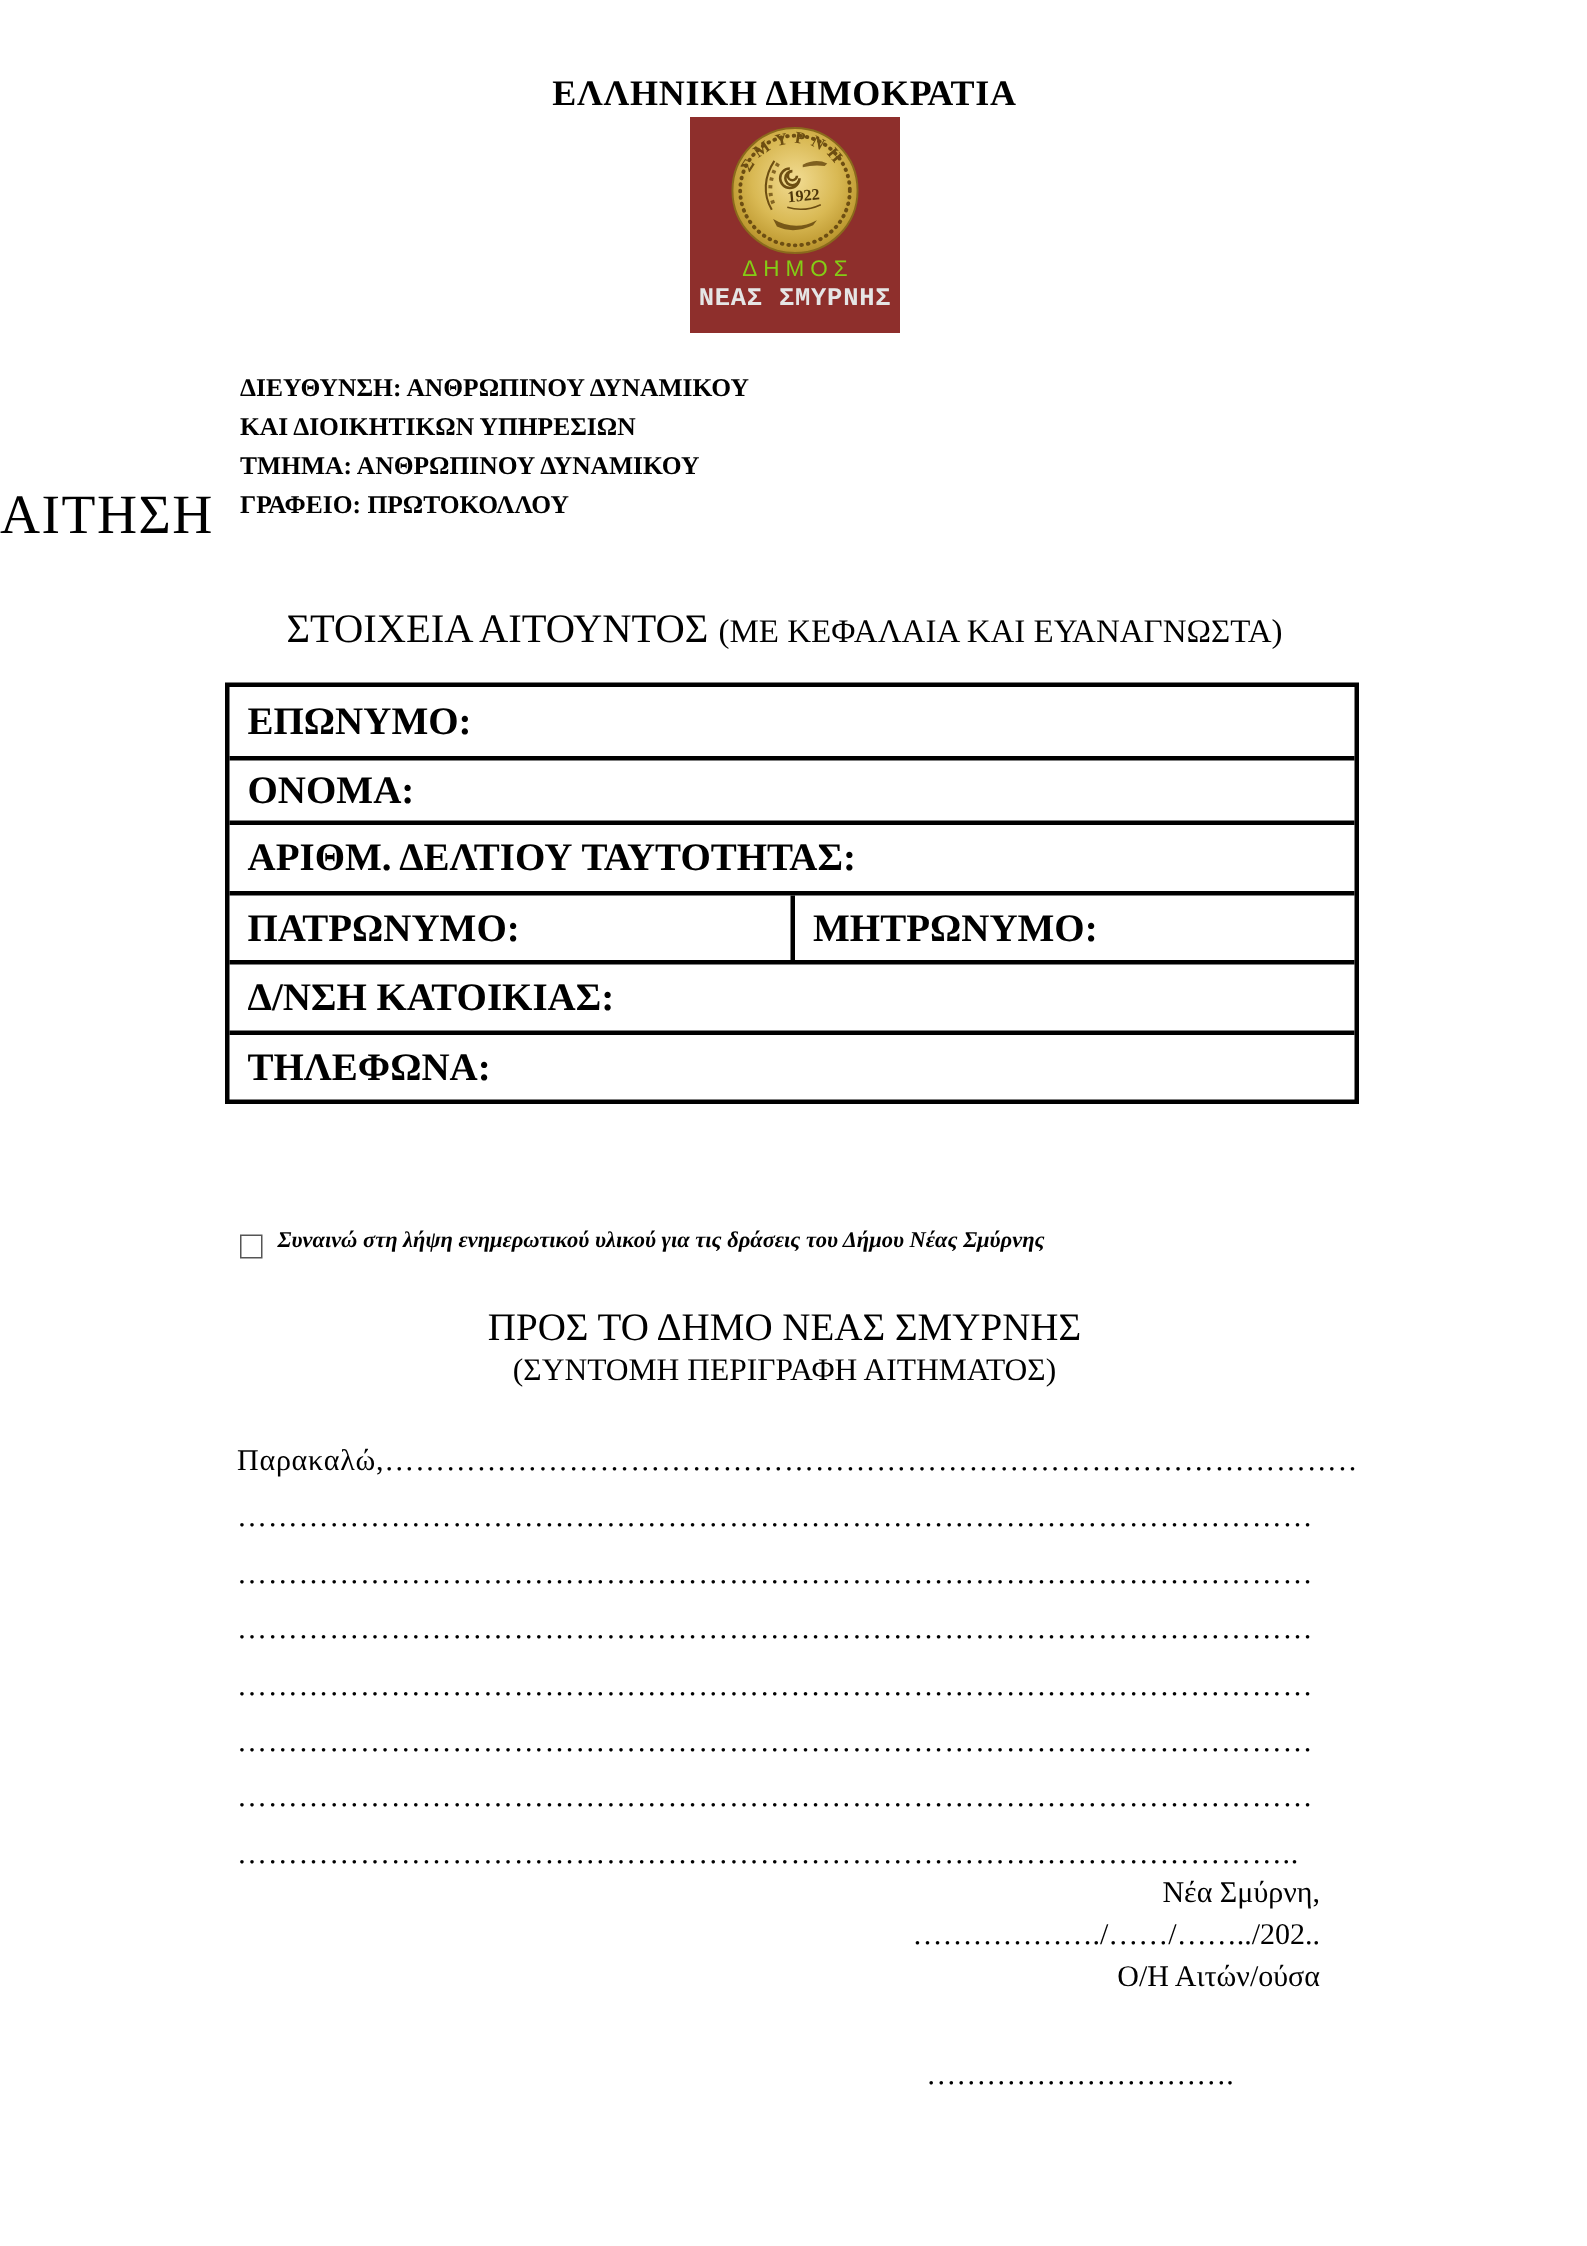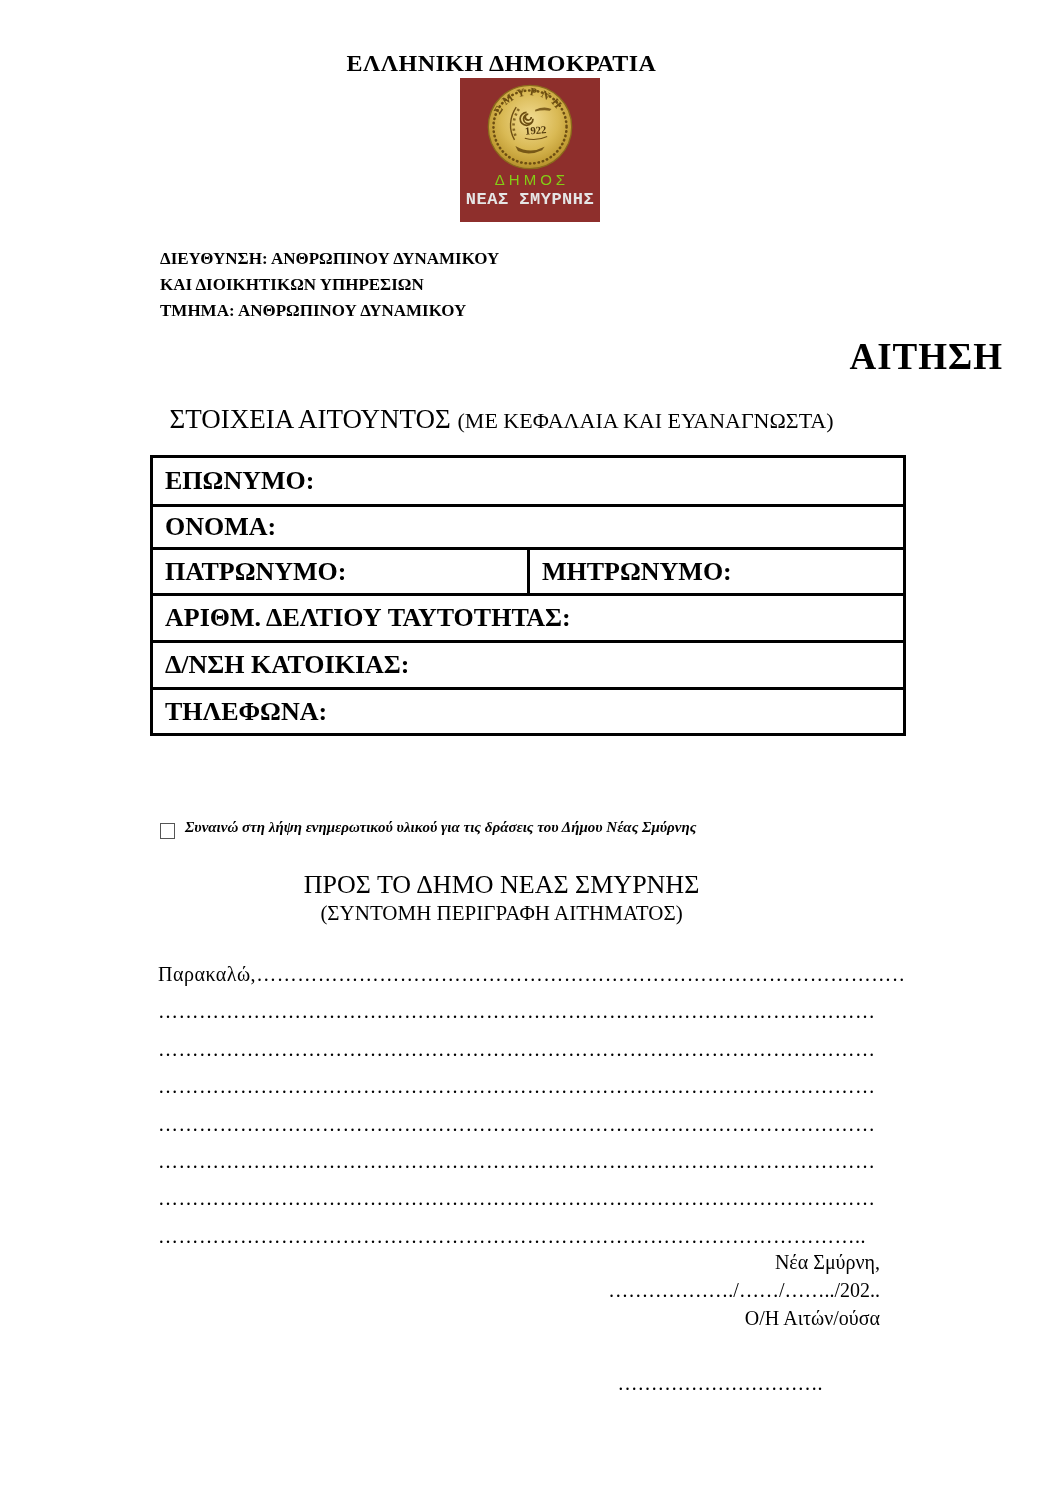--- a/index.html
+++ b/index.html
@@ -1,33 +1,33 @@
 <!DOCTYPE html>
 <html><head>
 <meta charset="utf-8">
 <style>
   html,body{margin:0;padding:0;background:#ffffff;}
   .page{
     position:relative;width:1003px;height:1497px;background:#ffffff;
-    font-family:"Liberation Serif","DejaVu Serif",serif;color:#000;overflow:hidden;
+    font-family:"Liberation Serif","DejaVu Serif",serif;color:#000;overflow:hidden;padding-left:43px;
   }
   .doc-title{position:absolute;top:50px;left:0;width:100%;text-align:center;
     font-size:24px;font-weight:700;letter-spacing:0.5px;}
   
   .logo{position:absolute;left:460px;top:78px;width:140px;height:144px;background:#8e2f2c;
     display:flex;flex-direction:column;align-items:center;box-sizing:border-box;}
   .logo svg{margin-top:6px;display:block;}
   .logo-dimos{font-family:"Liberation Sans","DejaVu Sans",sans-serif;font-size:15px;
     letter-spacing:4px;padding-left:4px;color:#84cc16;line-height:1;margin-top:2px;}
   .logo-neas{font-family:Liberation Mono, monospace;font-size:17px;font-weight:700;
     color:#e5e5e5;line-height:1;margin-top:4px;letter-spacing:0.5px;}
   
   .dept{position:absolute;left:160px;top:246px;font-size:17px;font-weight:700;line-height:26px;}
-  .form-title{position:absolute;top:335px;left:0;width:100%;text-align:right;
-    font-size:37px;font-weight:700;letter-spacing:1px;}
+  .form-title{position:absolute;top:322px;left:0;width:100%;text-align:left;
+    font-size:37px;font-weight:400;letter-spacing:1px;}
   .sec-heading{position:absolute;top:404px;left:0;width:100%;text-align:center;font-size:27px;}
   .sec-heading .note{font-size:22px;}
   
   .ftable{position:absolute;left:150px;top:455px;width:756px;border:3px solid #000;box-sizing:border-box;}
   .trow{display:flex;border-bottom:3px solid #000;box-sizing:border-box;}
   .trow:last-child{border-bottom:none;}
   .cell{display:flex;align-items:center;padding-left:12px;box-sizing:border-box;flex:1;min-width:0;}
   .cell.split-left{flex:0 0 377px;border-right:3px solid #000;}
   .flabel{font-size:26px;font-weight:700;white-space:nowrap;}
   .fvalue{flex:1;height:100%;}
@@ -78,52 +78,53 @@
       <path d="M33 72 q 17 10 34 1 l -3 4 q -15 7 -28 1 z" fill="#6d4e12" opacity="0.9"></path>
     </svg>
     <div class="logo-dimos">ΔΗΜΟΣ</div>
     <div class="logo-neas">ΝΕΑΣ ΣΜΥΡΝΗΣ</div>
   </div>
 
   <div class="dept">
     <div>ΔΙΕΥΘΥΝΣΗ: ΑΝΘΡΩΠΙΝΟΥ ΔΥΝΑΜΙΚΟΥ</div>
     <div>ΚΑΙ ΔΙΟΙΚΗΤΙΚΩΝ ΥΠΗΡΕΣΙΩΝ</div>
     <div>ΤΜΗΜΑ: ΑΝΘΡΩΠΙΝΟΥ ΔΥΝΑΜΙΚΟΥ</div>
+    <div>ΓΡΑΦΕΙΟ: ΠΡΩΤΟΚΟΛΛΟΥ</div>
   </div>
 
   <div class="form-title">ΑΙΤΗΣΗ</div>
 
   <div class="sec-heading"><span>ΣΤΟΙΧΕΙΑ ΑΙΤΟΥΝΤΟΣ </span><span class="note">(ΜΕ ΚΕΦΑΛΑΙΑ ΚΑΙ ΕΥΑΝΑΓΝΩΣΤΑ)</span></div>
 
   <div class="ftable">
     <div class="trow h1">
       <div class="cell">
           <span class="flabel">ΕΠΩΝΥΜΟ:</span>
         <span class="fvalue"></span>
         </div>
     </div>
     <div class="trow h2">
       <div class="cell">
           <span class="flabel">ΟΝΟΜΑ:</span>
         <span class="fvalue"></span>
         </div>
     </div>
+    <div class="trow h4">
+      <div class="cell">
+          <span class="flabel">ΑΡΙΘΜ. ΔΕΛΤΙΟΥ ΤΑΥΤΟΤΗΤΑΣ:</span>
+        <span class="fvalue"></span>
+        </div>
+    </div>
     <div class="trow h3">
       <div class="cell split-left">
           <span class="flabel">ΠΑΤΡΩΝΥΜΟ:</span>
         <span class="fvalue"></span>
         </div>
       <div class="cell">
           <span class="flabel">ΜΗΤΡΩΝΥΜΟ:</span>
-        <span class="fvalue"></span>
-        </div>
-    </div>
-    <div class="trow h4">
-      <div class="cell">
-          <span class="flabel">ΑΡΙΘΜ. ΔΕΛΤΙΟΥ ΤΑΥΤΟΤΗΤΑΣ:</span>
         <span class="fvalue"></span>
         </div>
     </div>
     <div class="trow h5">
       <div class="cell">
           <span class="flabel">Δ/ΝΣΗ ΚΑΤΟΙΚΙΑΣ:</span>
         <span class="fvalue"></span>
         </div>
     </div>
     <div class="trow h6">

